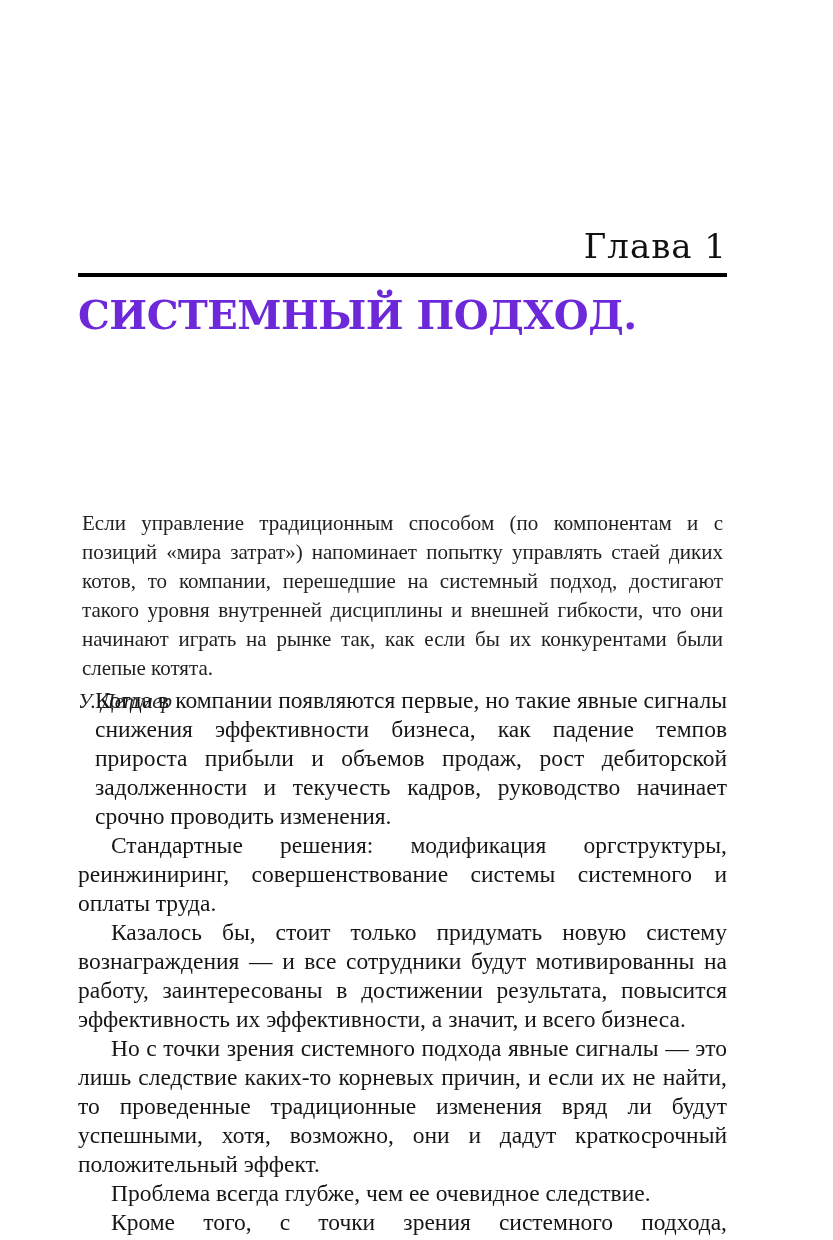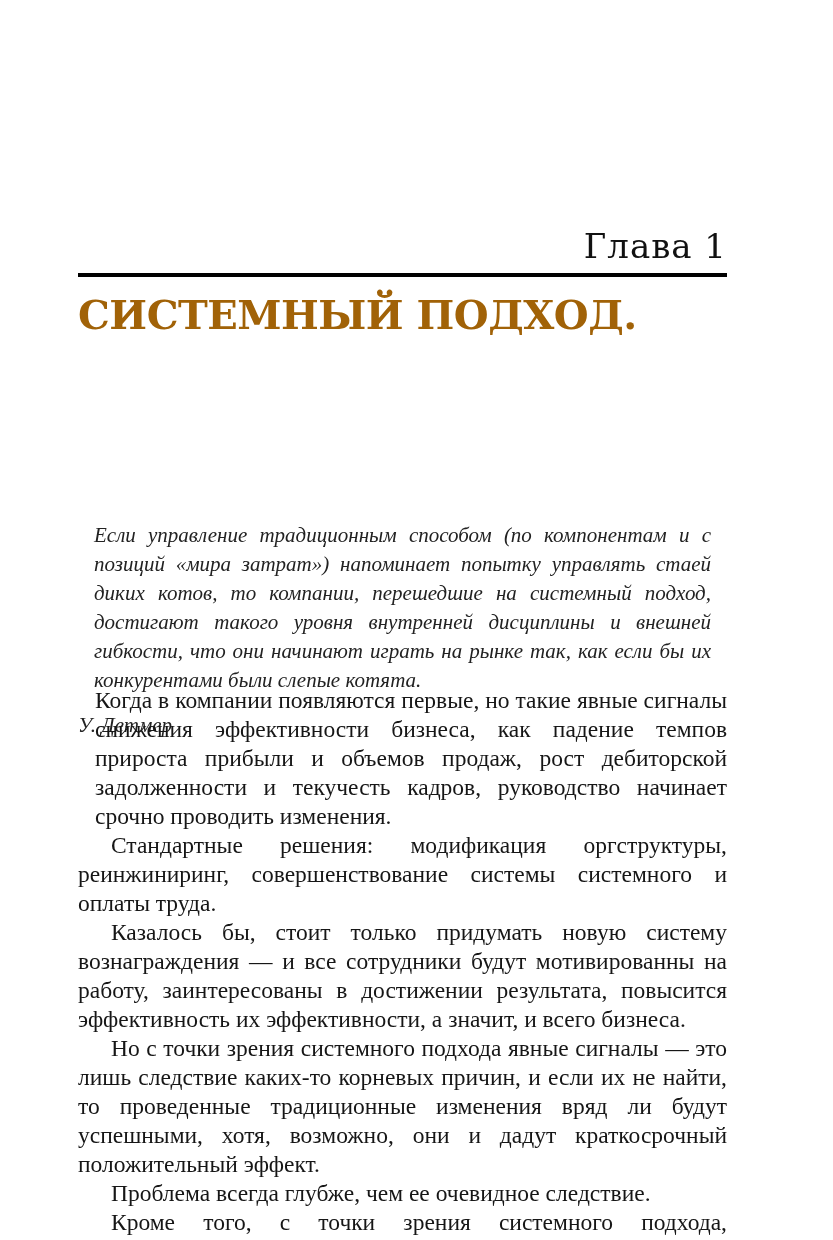--- a/index.html
+++ b/index.html
@@ -45,38 +45,37 @@
     position: absolute;
     top: 284px;
     left: 0;
     width: 100%;
     margin: 0;
     font-family: "DejaVu Serif", serif;
     font-weight: 700;
     font-size: 40px;
     line-height: 46px;
     letter-spacing: -0.5px;
-    color: #a16207;
+    color: #6d28d9;
   }
   .chapter-title span { display: block; }
   .epigraph {
     position: absolute;
     top: 497px;
     left: 0;
     width: 100%;
     font-family: "Liberation Serif", serif;
     font-size: 21px;
     line-height: 29px;
     color: #222;
   }
   .epigraph p {
-    margin: 16px;
+    margin: 4px;
     text-align: justify;
     hyphens: auto;
-    font-style: italic;
     -webkit-hyphens: auto;
   }
   .epigraph .attribution {
     font-style: italic;
     margin-top: 1px;
   }
   .body-text {
     position: absolute;
     top: 678px;
     left: 0;

